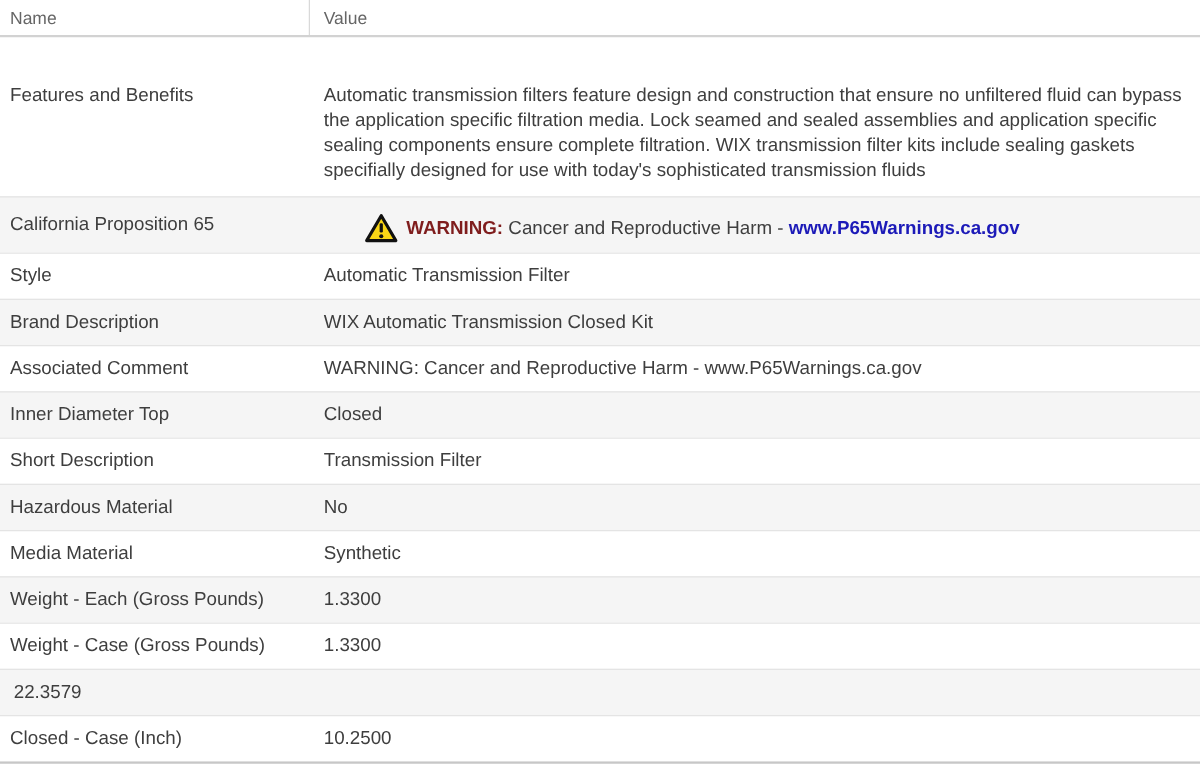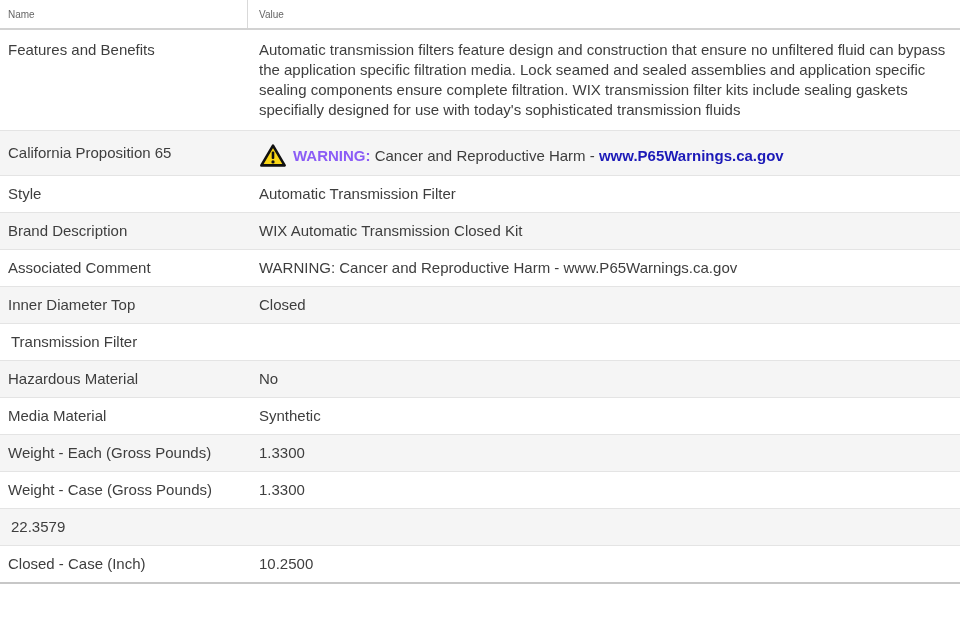--- a/index.html
+++ b/index.html
@@ -17,21 +17,21 @@
   }
   
   .header-row {
     display: flex;
     height: 30px;
     align-items: center;
     border-bottom: 2px solid #d2d2d2;
     background: #ffffff;
   }
   .header-cell {
-    font-size: 10px;
+    font-size: 14px;
     color: #666666;
     font-weight: 400;
   }
   .header-cell.name-col {
     width: 248px;
     padding-left: 8px;
     border-right: 1px solid #d9d9d9;
     align-self: stretch;
     display: flex;
     align-items: center;
@@ -55,30 +55,30 @@
   .cell.name-col {
     width: 248px;
     flex: 0 0 248px;
     align-self: flex-start;
   }
   .cell.value-col {
     flex: 1;
     padding-left: 11px;
     padding-right: 10px;
   }
-  .row.tall .cell { padding-top: 10px; padding-bottom: 10px; }
-  .row.warning-row { min-height: 45px; }
+  .row.tall .cell { padding-top: 10px; padding-bottom: 10px; margin-top: 27px; }
+  .row.warning-row { min-height: 45px; gap: 32px; }
   .row.warning-row .cell.name-col { align-self: center; }
   .warn-wrap {
     display: flex;
     align-items: flex-end;
     gap: 6px;
   }
   .warn-icon { flex: 0 0 auto; display: inline-block; line-height: 0; position: relative; top: 2px; }
-  .warn-label { font-weight: 700; color: #8b5cf6; margin-top: 30px; }
+  .warn-label { font-weight: 700; color: #7f1d1d; margin-top: 30px; }
   .warn-text { color: #3e3e3e; }
   .p65-link {
     font-weight: 700;
     color: #1c1ab8;
     text-decoration: none;
     cursor: pointer;
     margin-top: 16px;
   }
 </style>
 </head>
@@ -117,20 +117,21 @@
       </div>
       <div class="row">
         <div class="cell name-col">Associated Comment</div>
         <div class="cell value-col">WARNING: Cancer and Reproductive Harm - www.P65Warnings.ca.gov</div>
       </div>
       <div class="row">
         <div class="cell name-col">Inner Diameter Top</div>
         <div class="cell value-col">Closed</div>
       </div>
       <div class="row">
+        <div class="cell name-col">Short Description</div>
         <div class="cell value-col">Transmission Filter</div>
       </div>
       <div class="row">
         <div class="cell name-col">Hazardous Material</div>
         <div class="cell value-col">No</div>
       </div>
       <div class="row">
         <div class="cell name-col">Media Material</div>
         <div class="cell value-col">Synthetic</div>
       </div>

